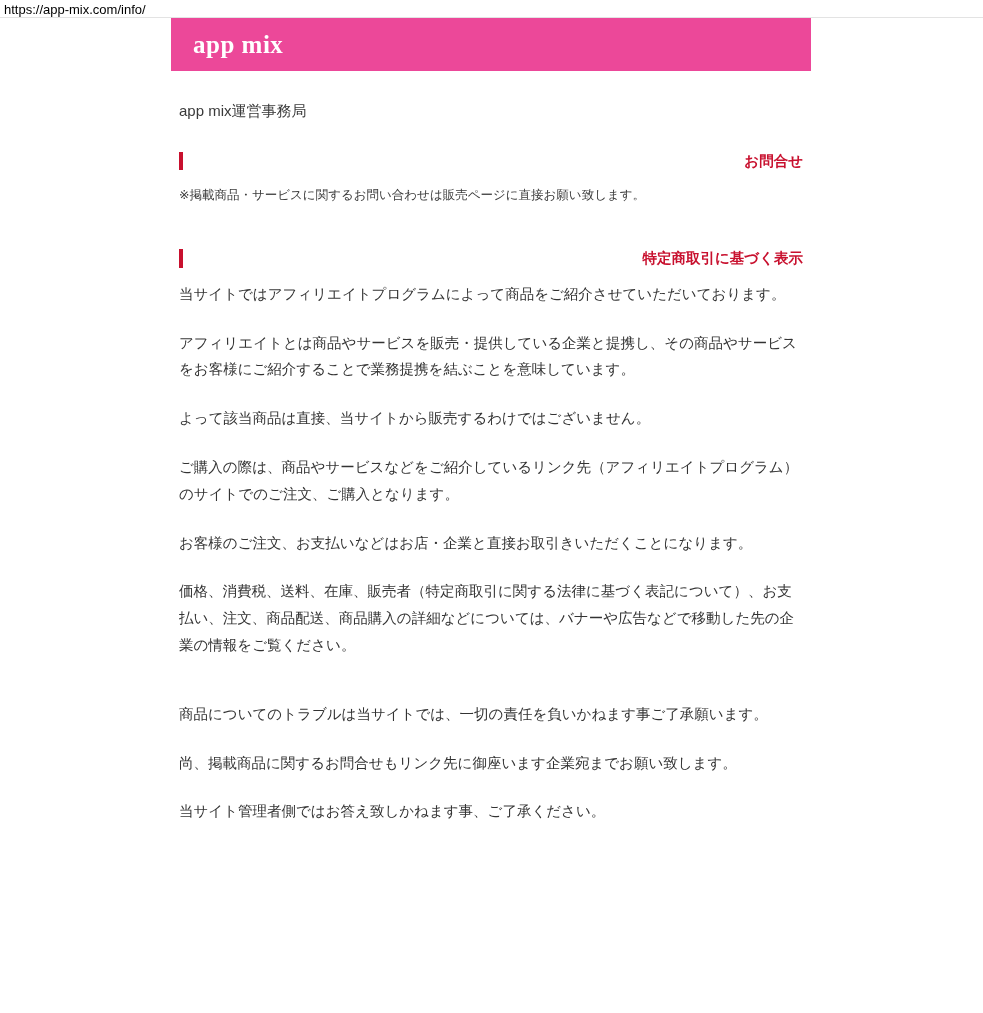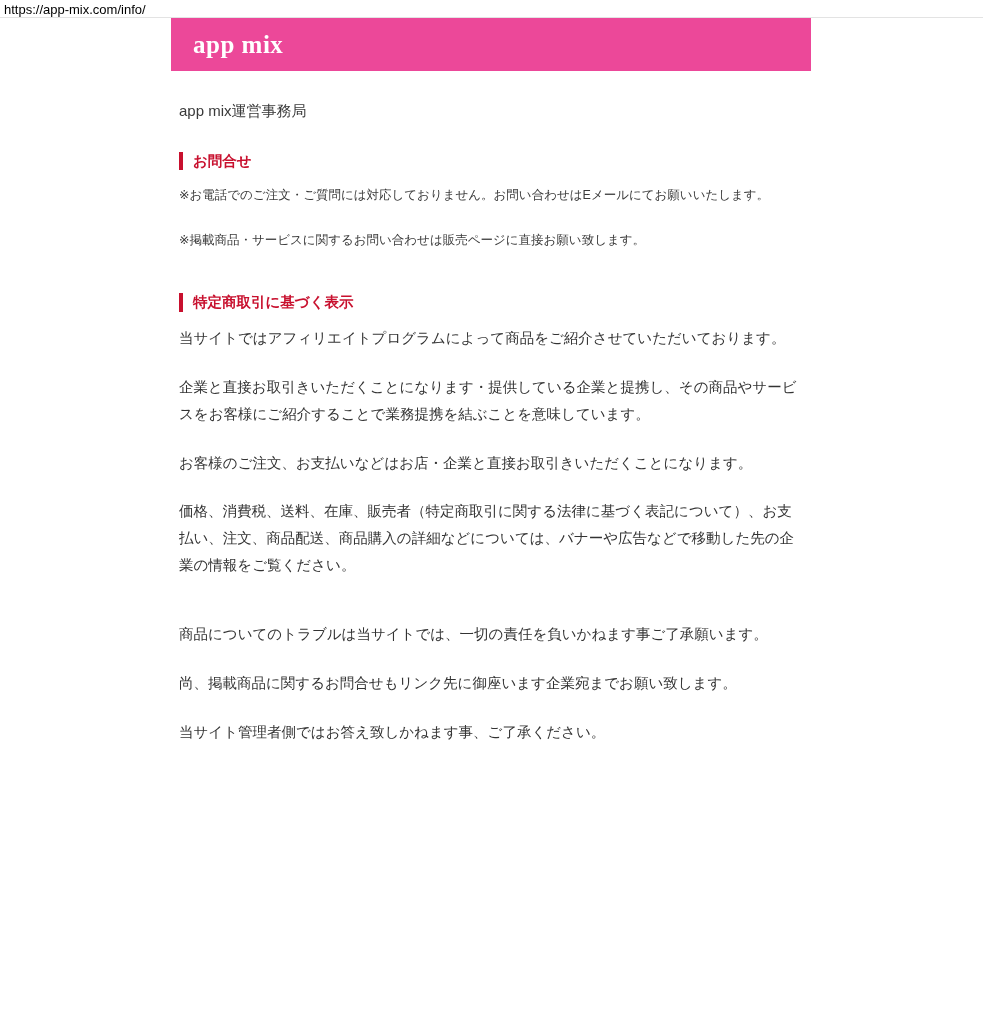--- a/index.html
+++ b/index.html
@@ -60,20 +60,21 @@
     margin: 0 0 26px 0;
   }
   h2.section {
     font-size: 14.5px;
     color: #c8102e;
     font-weight: bold;
     margin: 0 0 14px 0;
     padding: 0 0 0 10px;
     border-left: 4px solid #c8102e;
     line-height: 1.3;
+    text-align: right;
   }
   p.para {
     margin: 0 0 22px 0;
     color: #333333;
     font-size: 14.5px;
     line-height: 1.85;
     font-family: Liberation Mono, monospace;
   }
   p.email {
     margin: 0 0 24px 0;
@@ -100,28 +101,29 @@
 
     <div class="header">
       <div class="site-title">app mix</div>
     </div>
 
     <div class="content">
 
       <p class="org-line">app mix運営事務局</p>
 
       <h2 class="section">お問合せ</h2>
-      <p class="note">※お電話でのご注文・ご質問には対応しておりません。お問い合わせはEメールにてお願いいたします。</p>
       <p class="note">※掲載商品・サービスに関するお問い合わせは販売ページに直接お願い致します。</p>
 
       <div class="gap"></div>
 
       <h2 class="section">特定商取引に基づく表示</h2>
       <p class="para">当サイトではアフィリエイトプログラムによって商品をご紹介させていただいております。</p>
-      <p class="para">企業と直接お取引きいただくことになります・提供している企業と提携し、その商品やサービスをお客様にご紹介することで業務提携を結ぶことを意味しています。</p>
+      <p class="para">アフィリエイトとは商品やサービスを販売・提供している企業と提携し、その商品やサービスをお客様にご紹介することで業務提携を結ぶことを意味しています。</p>
+      <p class="para">よって該当商品は直接、当サイトから販売するわけではございません。</p>
+      <p class="para">ご購入の際は、商品やサービスなどをご紹介しているリンク先（アフィリエイトプログラム）のサイトでのご注文、ご購入となります。</p>
       <p class="para">お客様のご注文、お支払いなどはお店・企業と直接お取引きいただくことになります。</p>
       <p class="para">価格、消費税、送料、在庫、販売者（特定商取引に関する法律に基づく表記について）、お支払い、注文、商品配送、商品購入の詳細などについては、バナーや広告などで移動した先の企業の情報をご覧ください。</p>
 
       <div class="gap"></div>
 
       <p class="para">商品についてのトラブルは当サイトでは、一切の責任を負いかねます事ご了承願います。</p>
       <p class="para">尚、掲載商品に関するお問合せもリンク先に御座います企業宛までお願い致します。</p>
       <p class="para">当サイト管理者側ではお答え致しかねます事、ご了承ください。</p>
 
     </div>

